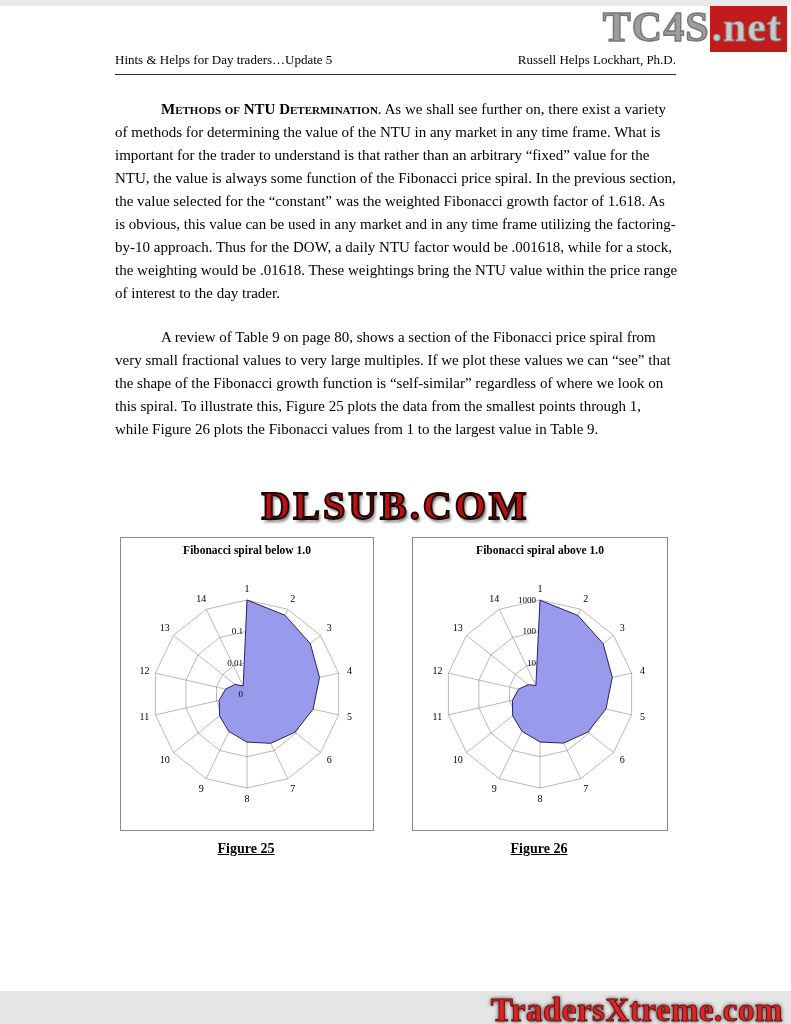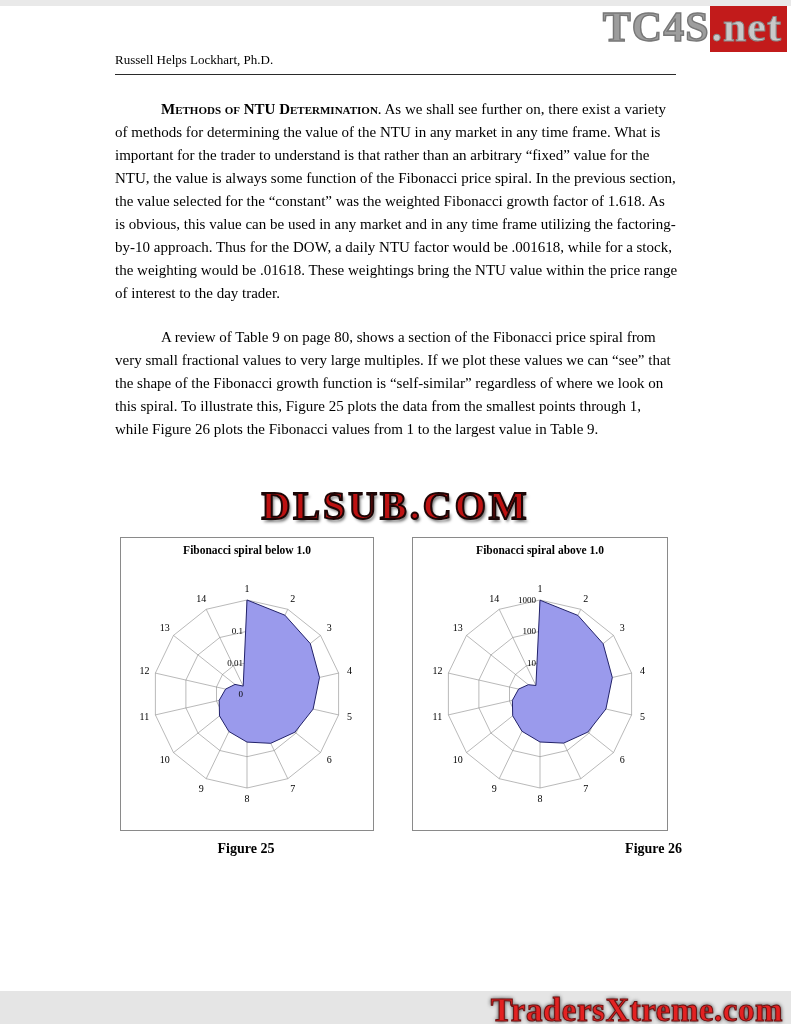--- a/index.html
+++ b/index.html
@@ -30,23 +30,23 @@
   
   .chart-box{position:absolute;top:531px;height:292px;border:1px solid #8a8a8a;background:#fff;}
   .chart-box.left{left:120px;width:252px;}
   .chart-box.right{left:412px;width:254px;}
   .chart-title{margin-top:6px;text-align:center;font-size:11.5px;font-weight:bold;
                font-family:"Liberation Serif",serif;}
   svg.radar{display:block;margin:0 auto;}
   .cat-label{font-family:"Liberation Serif",serif;font-size:10px;fill:#000;}
   .ring-label{font-family:"Liberation Serif",serif;font-size:9px;fill:#000;}
 
-  .figure-caption{position:absolute;top:835px;text-align:center;font-weight:bold;font-size:14px;}
+  .figure-caption{position:absolute;top:835px;text-align:center;font-weight:bold;font-size:14px;text-decoration:underline;}
   .figure-caption.left{left:120px;width:252px;}
-  .figure-caption.right{left:428px;width:254px;text-align:right;}
+  .figure-caption.right{left:412px;width:254px;}
 
   
   .footer{position:absolute;left:115px;width:561px;top:958px;display:flex;justify-content:space-between;
           font-size:12.5px;}
 
   
   .banner{position:absolute;left:0;right:0;bottom:0;height:39px;background:#e5e5e5;
           text-align:right;padding-right:8px;box-sizing:border-box;}
   .banner span{font-size:33px;line-height:38px;font-weight:bold;letter-spacing:0.5px;
           color:#e32222;-webkit-text-stroke:1px #6b1010;text-shadow:0 0 4px #000;}
@@ -54,20 +54,21 @@
 </head>
 <body>
 
 <div class="page">
 
   <div class="logo">
     <span class="gray">TC4S</span><span class="red">.net</span>
   </div>
 
   <div class="header">
+    <span>Hints &amp; Helps for Day traders…Update 5</span>
     <span>Russell Helps Lockhart, Ph.D.</span>
   </div>
 
   <div class="content">
     <p><span class="lead">Methods of NTU Determination</span><span>. As we shall see further on, there exist a variety of methods for determining the value of the NTU in any market in any time frame. What is important for the trader to understand is that rather than an arbitrary “fixed” value for the NTU, the value is always some function of the Fibonacci price spiral. In the previous section, the value selected for the “constant” was the weighted Fibonacci growth factor of 1.618. As is obvious, this value can be used in any market and in any time frame utilizing the factoring-by-10 approach. Thus for the DOW, a daily NTU factor would be .001618, while for a stock, the weighting would be .01618. These weightings bring the NTU value within the price range of interest to the day trader.</span></p>
     <p><span>A review of Table 9 on page 80, shows a section of the Fibonacci price spiral from very small fractional values to very large multiples. If we plot these values we can “see” that the </span><span class="em">shape</span><span> of the Fibonacci growth function is “self-similar” regardless of where we look on this spiral. To illustrate this, Figure 25 plots the data from the smallest points through 1, while Figure 26 plots the Fibonacci values from 1 to the largest value in Table 9.</span></p>
   </div>
 
   <div class="watermark">DLSUB.COM</div>
 

